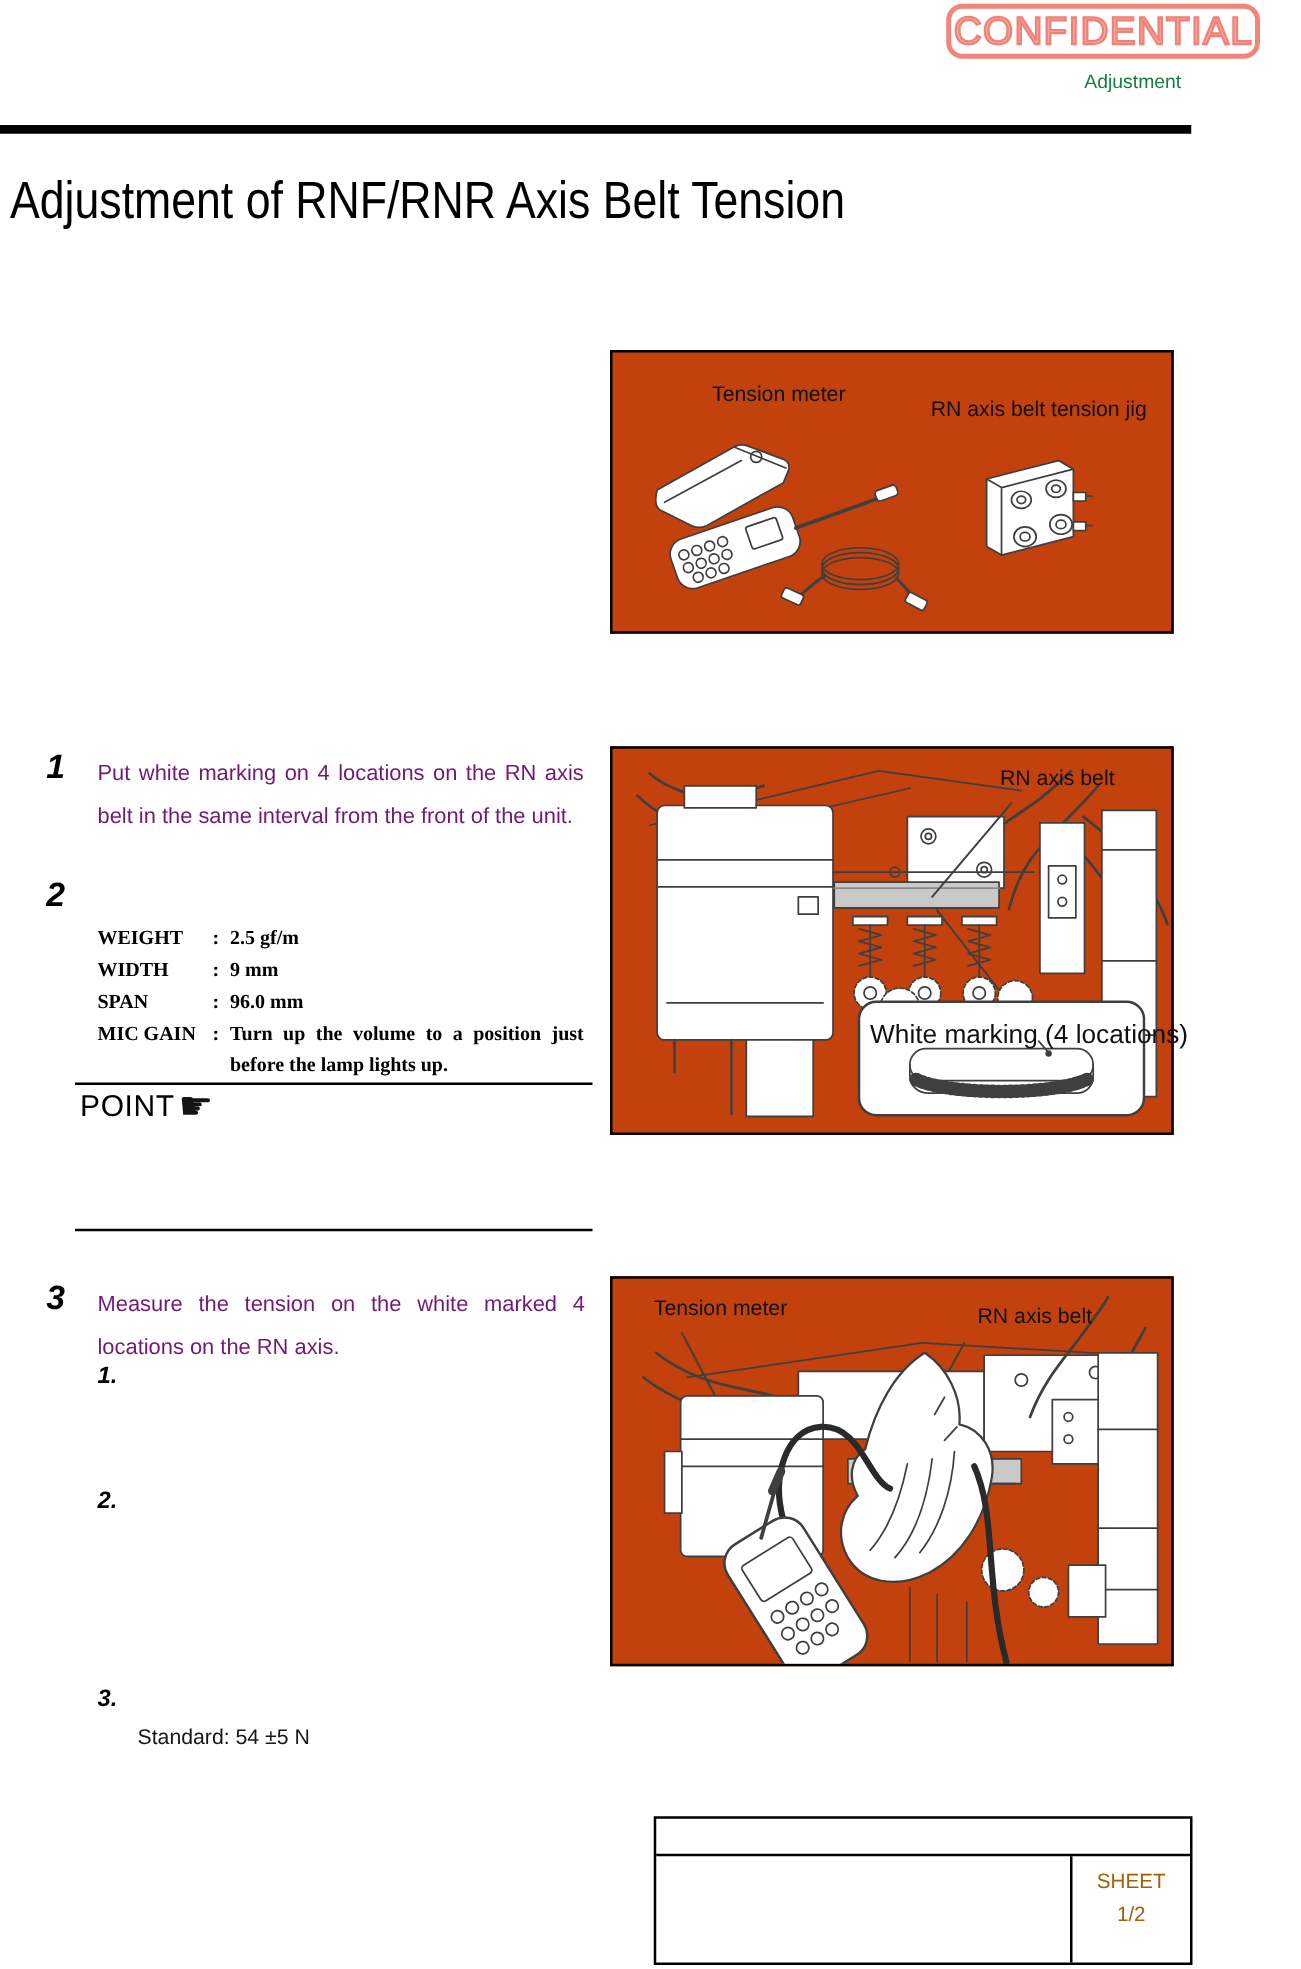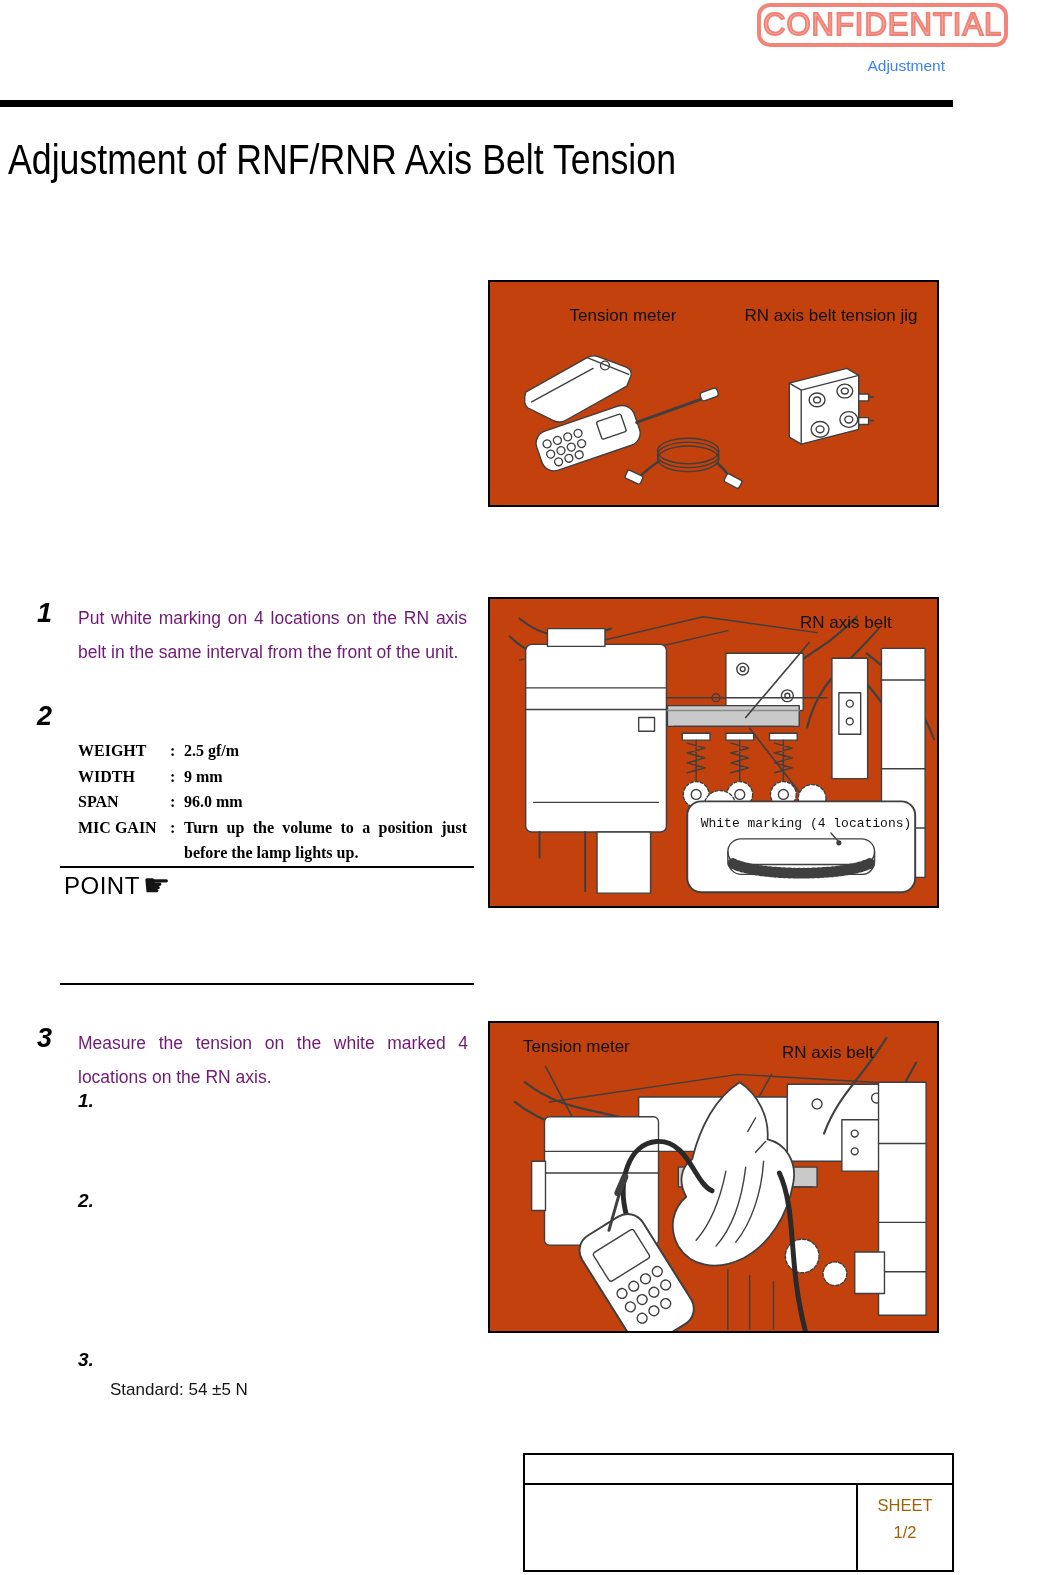--- a/index.html
+++ b/index.html
@@ -2,32 +2,32 @@
 <html><head>
 <meta charset="utf-8">
 <style>
   html,body{margin:0;padding:0;background:#fff;}
   .page{position:relative;width:1041px;height:1575px;background:#ffffff;overflow:hidden;
         font-family:"Liberation Sans",sans-serif;color:#111;}
   
   .stamp{position:absolute;left:757px;top:3px;padding:1px 2px;border:4px solid #f2857a;
          border-radius:13px;font-size:31px;letter-spacing:1px;line-height:34px;
          color:#f9aca3;-webkit-text-stroke:1.8px #ef8176;font-weight:400;white-space:nowrap;}
-  .hdr-label{position:absolute;top:57px;right:96px;font-size:15.5px;color:#3b82f6;}
+  .hdr-label{position:absolute;top:57px;right:96px;font-size:15.5px;color:#15803d;}
   .thick-rule{position:absolute;left:0;top:100px;width:953px;height:7px;background:#000;}
   .title{position:absolute;left:8px;top:136px;font-size:42px;letter-spacing:0;
          transform:scaleX(.85);transform-origin:left top;white-space:nowrap;color:#000;}
   
   .fig{position:absolute;border:2px solid #000;box-sizing:border-box;background:#c2410c;}
   .fig svg{position:absolute;left:0;top:0;}
   .fig-label{position:absolute;font-size:17px;color:#111;text-align:center;white-space:nowrap;}
   #fig1{left:488px;top:280px;width:451px;height:227px;}
   #fig2{left:488px;top:597px;width:451px;height:311px;}
   #fig3{left:488px;top:1021px;width:451px;height:312px;}
-  .inset-label{position:absolute;left:206px;top:217px;width:220px;font-size:13px;text-align:center;white-space:nowrap;font-family:Liberation Mono, monospace;}
+  .inset-label{position:absolute;left:206px;top:217px;width:220px;font-size:21px;text-align:center;white-space:nowrap;}
   
   .step-num{position:absolute;left:37px;font:italic bold 27px "Liberation Sans",sans-serif;color:#000;}
   .step-text{position:absolute;left:78px;width:389px;font-size:17.5px;line-height:34px;
              text-align:justify;color:#701a75;}
   .single{text-align:left;}
   .sub-num{position:absolute;left:78px;font:italic bold 19px "Liberation Sans",sans-serif;color:#000;}
   .standard{position:absolute;left:110px;top:1380px;font-size:17px;color:#161616;}
   
   .settings{position:absolute;left:78px;top:738px;width:389px;
             font-family:"Liberation Serif",serif;font-weight:bold;font-size:16px;line-height:25.5px;color:#000;}
@@ -107,21 +107,21 @@
           <ellipse cx="333" cy="150" rx="4" ry="3.5"></ellipse>
         <ellipse cx="362" cy="140" rx="9" ry="8"></ellipse>
           <ellipse cx="362" cy="140" rx="4" ry="3.5"></ellipse>
         <rect x="372" y="114" width="10" height="7" fill="#fff"></rect>
           <path d="M382,117 h5"></path>
         <rect x="372" y="138" width="10" height="7" fill="#fff"></rect>
           <path d="M382,141 h5"></path>
       </g>
     </svg>
     <div class="fig-label" style="left:58px;top:24px;width:150px;">Tension meter</div>
-    <div class="fig-label" style="left:240px;top:24px;width:202px;">RN axis belt tension jig</div>
+    <div class="fig-label" style="left:240px;top:36px;width:202px;">RN axis belt tension jig</div>
   </div>
 
   <div class="step-num" style="top:598px;">1</div>
   <div class="step-text" style="top:601px;">Put white marking on 4 locations on the RN axis belt in the same interval from the front of the unit.</div>
 
   <div class="step-num" style="top:701px;">2</div>
 
   <div class="settings">
     <div class="srow">
       <span class="slabel">WEIGHT</span>

